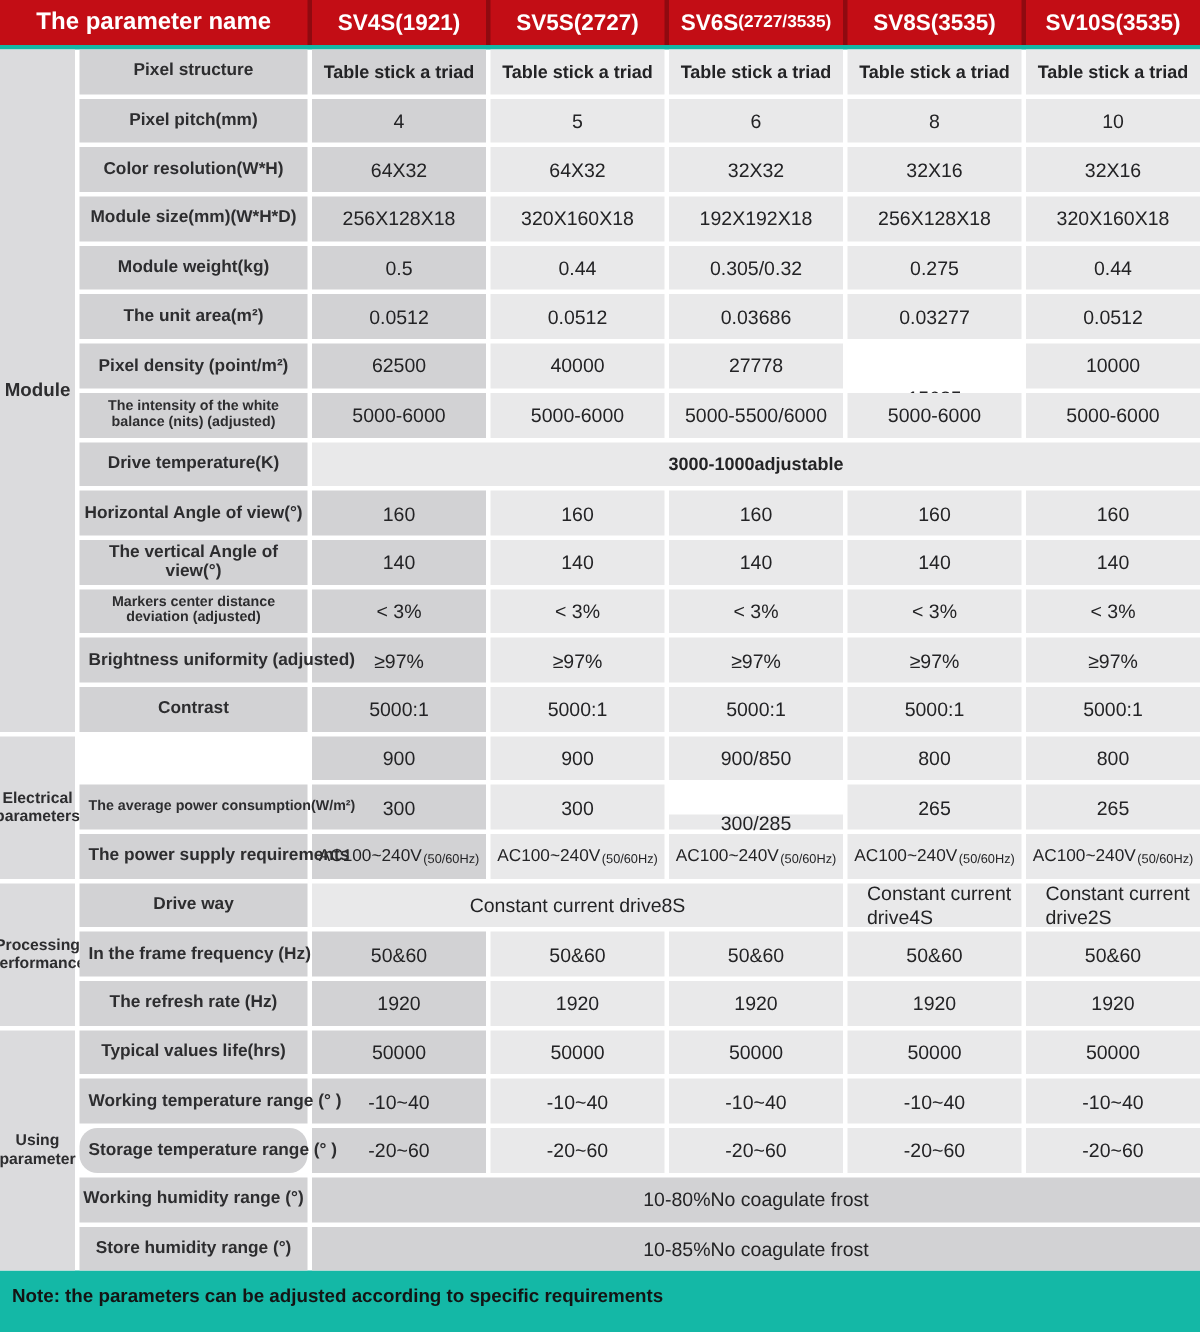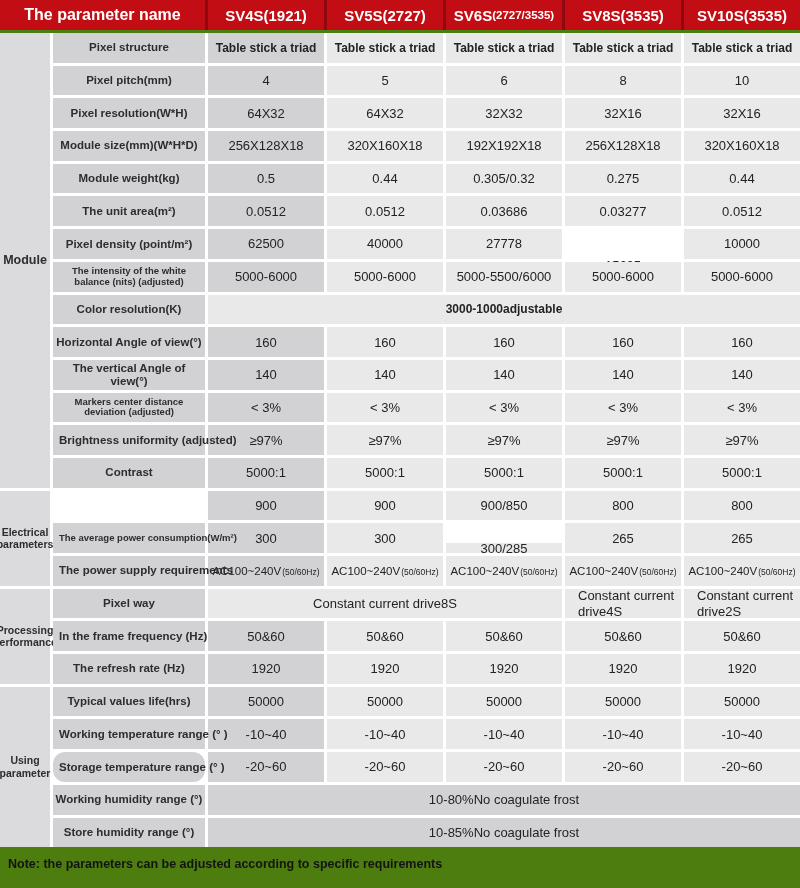--- a/index.html
+++ b/index.html
@@ -1,18 +1,18 @@
 <!DOCTYPE html>
 <html><head>
 <meta charset="utf-8">
 <style>
   html,body{margin:0;padding:0;}
   *{box-sizing:border-box;}
   body{width:800px;height:888px;background:#ffffff;font-family:"Liberation Sans",sans-serif;}
-  .page{width:800px;height:888px;overflow:hidden;background:#4d7c0f;}
+  .page{width:800px;height:888px;overflow:hidden;background:#14b8a6;}
 
   
   .hdr{display:grid;grid-template-columns:205px repeat(5,1fr);column-gap:3px;
        width:800px;height:30px;background:#8f0a10;}
   .h-cell{background:#c30d15;color:#fff;font-weight:bold;font-size:15px;
           display:flex;align-items:center;justify-content:center;white-space:nowrap;}
   .h-param{justify-content:center;font-size:16px;}
   .h-sub{font-size:15px;font-weight:bold;}
   .h-cell.small-sub .h-sub{font-size:11.5px;}
 
@@ -104,21 +104,21 @@
       </div>
       <div class="val light" style="grid-area: 2 / 5 / auto / span 1;">
         <span>6</span>
       </div>
       <div class="val light" style="grid-area: 2 / 6 / auto / span 1;">
         <span>8</span>
       </div>
       <div class="val light" style="grid-area: 2 / 7 / auto / span 1;">
         <span>10</span>
       </div>
-      <div class="lbl" style="grid-area: 3 / 2;">Pixel resolution(W*H)</div>
+      <div class="lbl" style="grid-area: 3 / 2;">Color resolution(W*H)</div>
       <div class="val medium" style="grid-area: 3 / 3 / auto / span 1;">
         <span>64X32</span>
       </div>
       <div class="val light" style="grid-area: 3 / 4 / auto / span 1;">
         <span>64X32</span>
       </div>
       <div class="val light" style="grid-area: 3 / 5 / auto / span 1;">
         <span>32X32</span>
       </div>
       <div class="val light" style="grid-area: 3 / 6 / auto / span 1;">
@@ -200,21 +200,21 @@
       </div>
       <div class="val light" style="grid-area: 8 / 5 / auto / span 1;">
         <span>5000-5500/6000</span>
       </div>
       <div class="val light" style="grid-area: 8 / 6 / auto / span 1;">
         <span>5000-6000</span>
       </div>
       <div class="val light" style="grid-area: 8 / 7 / auto / span 1;">
         <span>5000-6000</span>
       </div>
-      <div class="lbl" style="grid-area: 9 / 2;">Color resolution(K)</div>
+      <div class="lbl" style="grid-area: 9 / 2;">Drive temperature(K)</div>
       <div class="val light b" style="grid-area: 9 / 3 / auto / span 5;">
         <span>3000-1000adjustable</span>
       </div>
       <div class="lbl" style="grid-area: 10 / 2;">Horizontal Angle of view(°)</div>
       <div class="val medium" style="grid-area: 10 / 3 / auto / span 1;">
         <span>160</span>
       </div>
       <div class="val light" style="grid-area: 10 / 4 / auto / span 1;">
         <span>160</span>
       </div>
@@ -336,21 +336,21 @@
         <span class="sfx">(50/60Hz)</span>
       </div>
       <div class="val light ps" style="grid-area: 17 / 6 / auto / span 1;">
         <span>AC100~240V</span>
         <span class="sfx">(50/60Hz)</span>
       </div>
       <div class="val light ps" style="grid-area: 17 / 7 / auto / span 1;">
         <span>AC100~240V</span>
         <span class="sfx">(50/60Hz)</span>
       </div>
-      <div class="lbl" style="grid-area: 18 / 2;">Pixel way</div>
+      <div class="lbl" style="grid-area: 18 / 2;">Drive way</div>
       <div class="val light" style="grid-area: 18 / 3 / auto / span 3;">
         <span>Constant current drive8S</span>
       </div>
       <div class="val light wrap" style="grid-area: 18 / 6 / auto / span 1;">
         <span>Constant current drive4S</span>
       </div>
       <div class="val light wrap" style="grid-area: 18 / 7 / auto / span 1;">
         <span>Constant current drive2S</span>
       </div>
       <div class="lbl nowrap" style="grid-area: 19 / 2;">In the frame frequency (Hz)</div>

